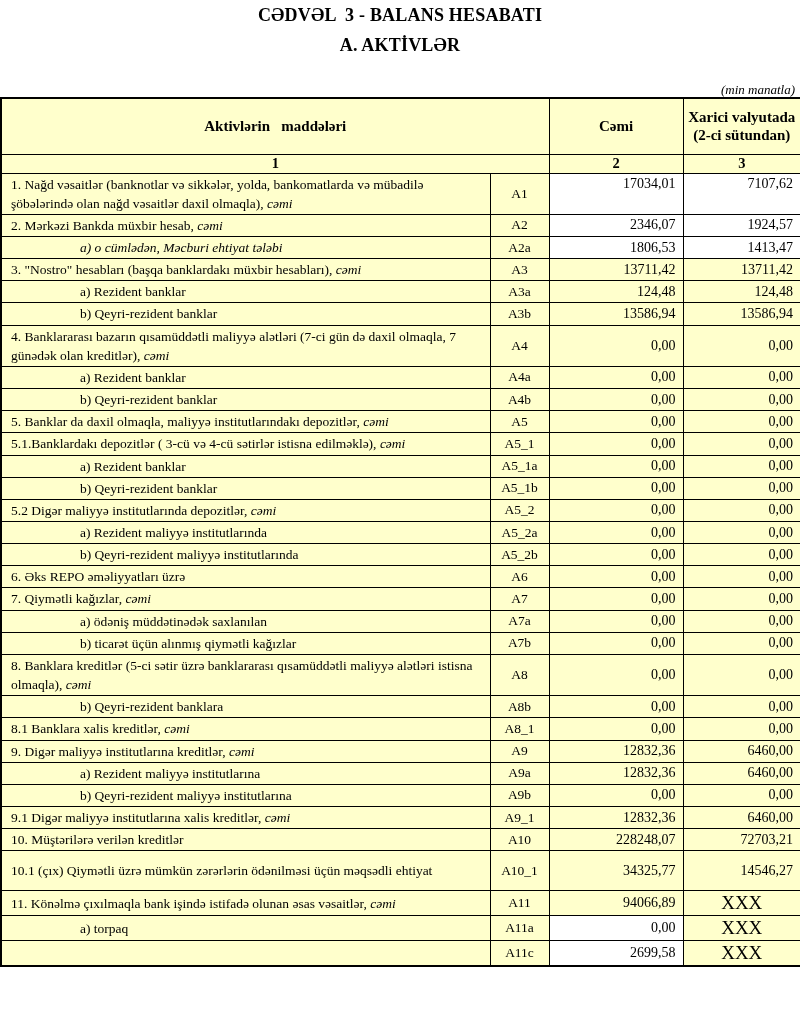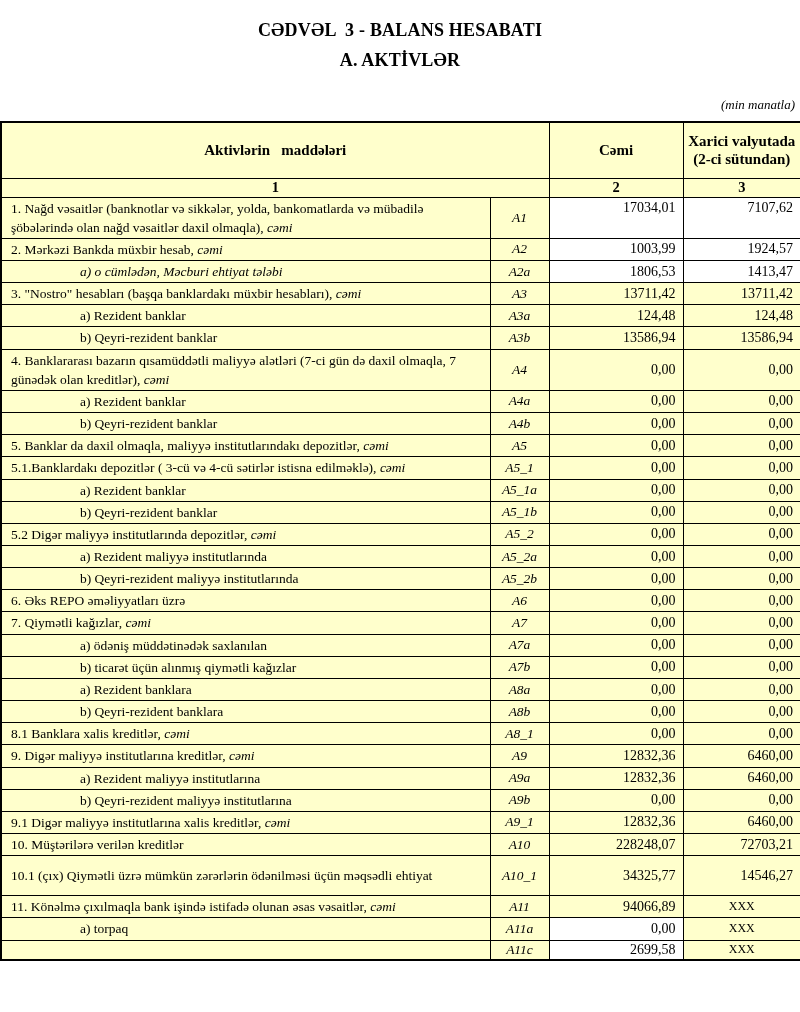--- a/index.html
+++ b/index.html
@@ -12,25 +12,25 @@
   body{
     width:800px;height:1012px;background:#fff;color:var(--text);
     font-family:"Liberation Serif","DejaVu Serif",serif;
     overflow:hidden;
   }
   .page{position:relative;width:800px;height:1012px;}
   .title1,.title2{
     text-align:center;font-weight:bold;font-size:18px;white-space:pre;
     letter-spacing:.2px;
   }
-  .title1{padding-top:20px;}
+  .title1{padding-top:5px;}
   .title2{padding-top:9px;}
   .unit-note{
     text-align:right;font-style:italic;font-size:13px;
-    padding-right:5px;margin-top:27px;margin-bottom:9px;line-height:14px;
+    padding-right:5px;margin-top:27px;margin-bottom:0;line-height:14px;
   }
   table.balance{
     border-collapse:collapse;table-layout:fixed;width:800px;
     border:2px solid var(--border);
   }
   table.balance col.c-desc{width:489px;}
   table.balance col.c-code{width:59px;}
   table.balance col.c-total{width:134px;}
   table.balance col.c-foreign{width:118px;}
   th,td{
@@ -46,28 +46,28 @@
   tr.head-num{height:19px;}
   tr.head-num th{font-size:14.5px;padding:0 4px;}
   tr.row-s{height:20px;margin-top:19px;}
   tr.row-d{height:40px;}
   td.desc{
     font-size:13.5px;line-height:1.42;padding:1px 6px 1px 9px;
     vertical-align:middle;text-align:left;
   }
   td.desc.indent{padding-left:78px;}
   td.code{
-    text-align:center;vertical-align:middle;font-size:13.5px;padding:0 2px;font-style:italic;
+    text-align:center;vertical-align:middle;font-size:13.5px;padding:0 2px;
   }
   td.val{
     text-align:right;vertical-align:middle;font-size:14px;
     padding:1px 7px 1px 2px;
   }
   td.val.white{background:var(--white-bg);}
-  td.val.xxx{text-align:center;padding-right:2px;font-size:12px;}
+  td.val.xxx{text-align:center;padding-right:2px;font-size:19px;}
   td.val.vtop{vertical-align:top;padding-top:2px;}
   .it{font-style:italic;}
   .bd{font-weight:normal;}
 </style>
 </head>
 <body>
 
 <div class="page">
   <div class="title1">CƏDVƏL  3 - BALANS HESABATI</div>
   <div class="title2">A. AKTİVLƏR</div>
@@ -95,21 +95,21 @@
     <tbody>
         <tr class="row-d">
           <td class="desc"><span>1. Nağd vəsaitlər (banknotlar və sikkələr, yolda, bankomatlarda və mübadilə şöbələrində olan nağd vəsaitlər daxil olmaqla), </span><span class="it">cəmi</span></td>
           <td class="code">A1</td>
           <td class="val white vtop">17034,01</td>
           <td class="val white vtop">7107,62</td>
         </tr>
         <tr class="row-s">
           <td class="desc"><span>2. Mərkəzi Bankda müxbir hesab, </span><span class="it">cəmi</span></td>
           <td class="code">A2</td>
-          <td class="val white">1003,99</td>
+          <td class="val white">2346,07</td>
           <td class="val white">1924,57</td>
         </tr>
         <tr class="row-s">
           <td class="desc indent"><span class="it">a) o cümlədən, Məcburi ehtiyat tələbi</span></td>
           <td class="code">A2a</td>
           <td class="val white">1806,53</td>
           <td class="val white">1413,47</td>
         </tr>
         <tr class="row-s">
           <td class="desc"><span>3. "Nostro" hesabları (başqa banklardakı müxbir hesabları), </span><span class="it">cəmi</span></td>
@@ -206,23 +206,23 @@
           <td class="code">A7a</td>
           <td class="val">0,00</td>
           <td class="val">0,00</td>
         </tr>
         <tr class="row-s">
           <td class="desc indent"><span>b) ticarət üçün alınmış qiymətli kağızlar</span></td>
           <td class="code">A7b</td>
           <td class="val">0,00</td>
           <td class="val">0,00</td>
         </tr>
-        <tr class="row-s">
-          <td class="desc indent"><span>a) Rezident banklara</span></td>
-          <td class="code">A8a</td>
+        <tr class="row-d">
+          <td class="desc"><span>8. Banklara kreditlər (5-ci sətir üzrə banklararası qısamüddətli maliyyə alətləri istisna olmaqla), </span><span class="it">cəmi</span></td>
+          <td class="code">A8</td>
           <td class="val">0,00</td>
           <td class="val">0,00</td>
         </tr>
         <tr class="row-s">
           <td class="desc indent"><span>b) Qeyri-rezident banklara</span></td>
           <td class="code">A8b</td>
           <td class="val">0,00</td>
           <td class="val">0,00</td>
         </tr>
         <tr class="row-s">

